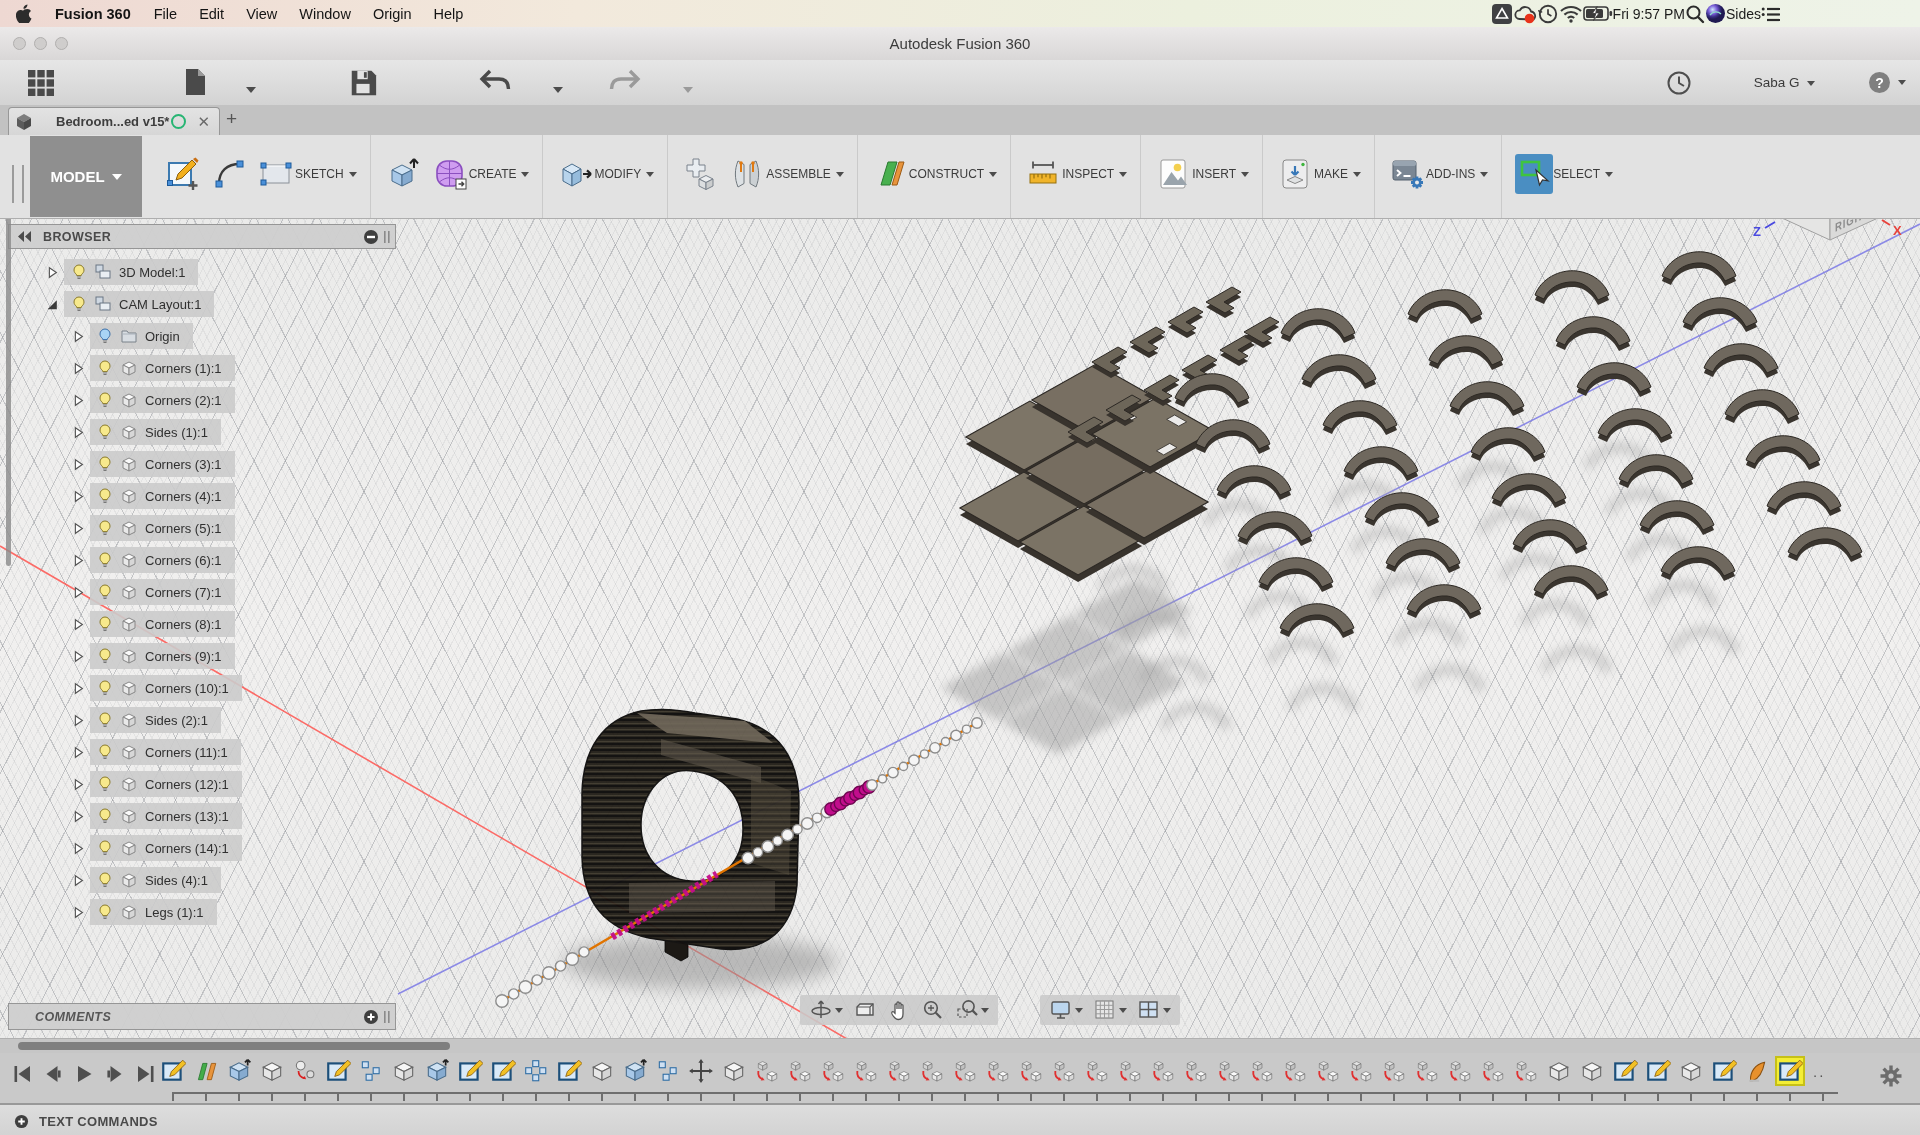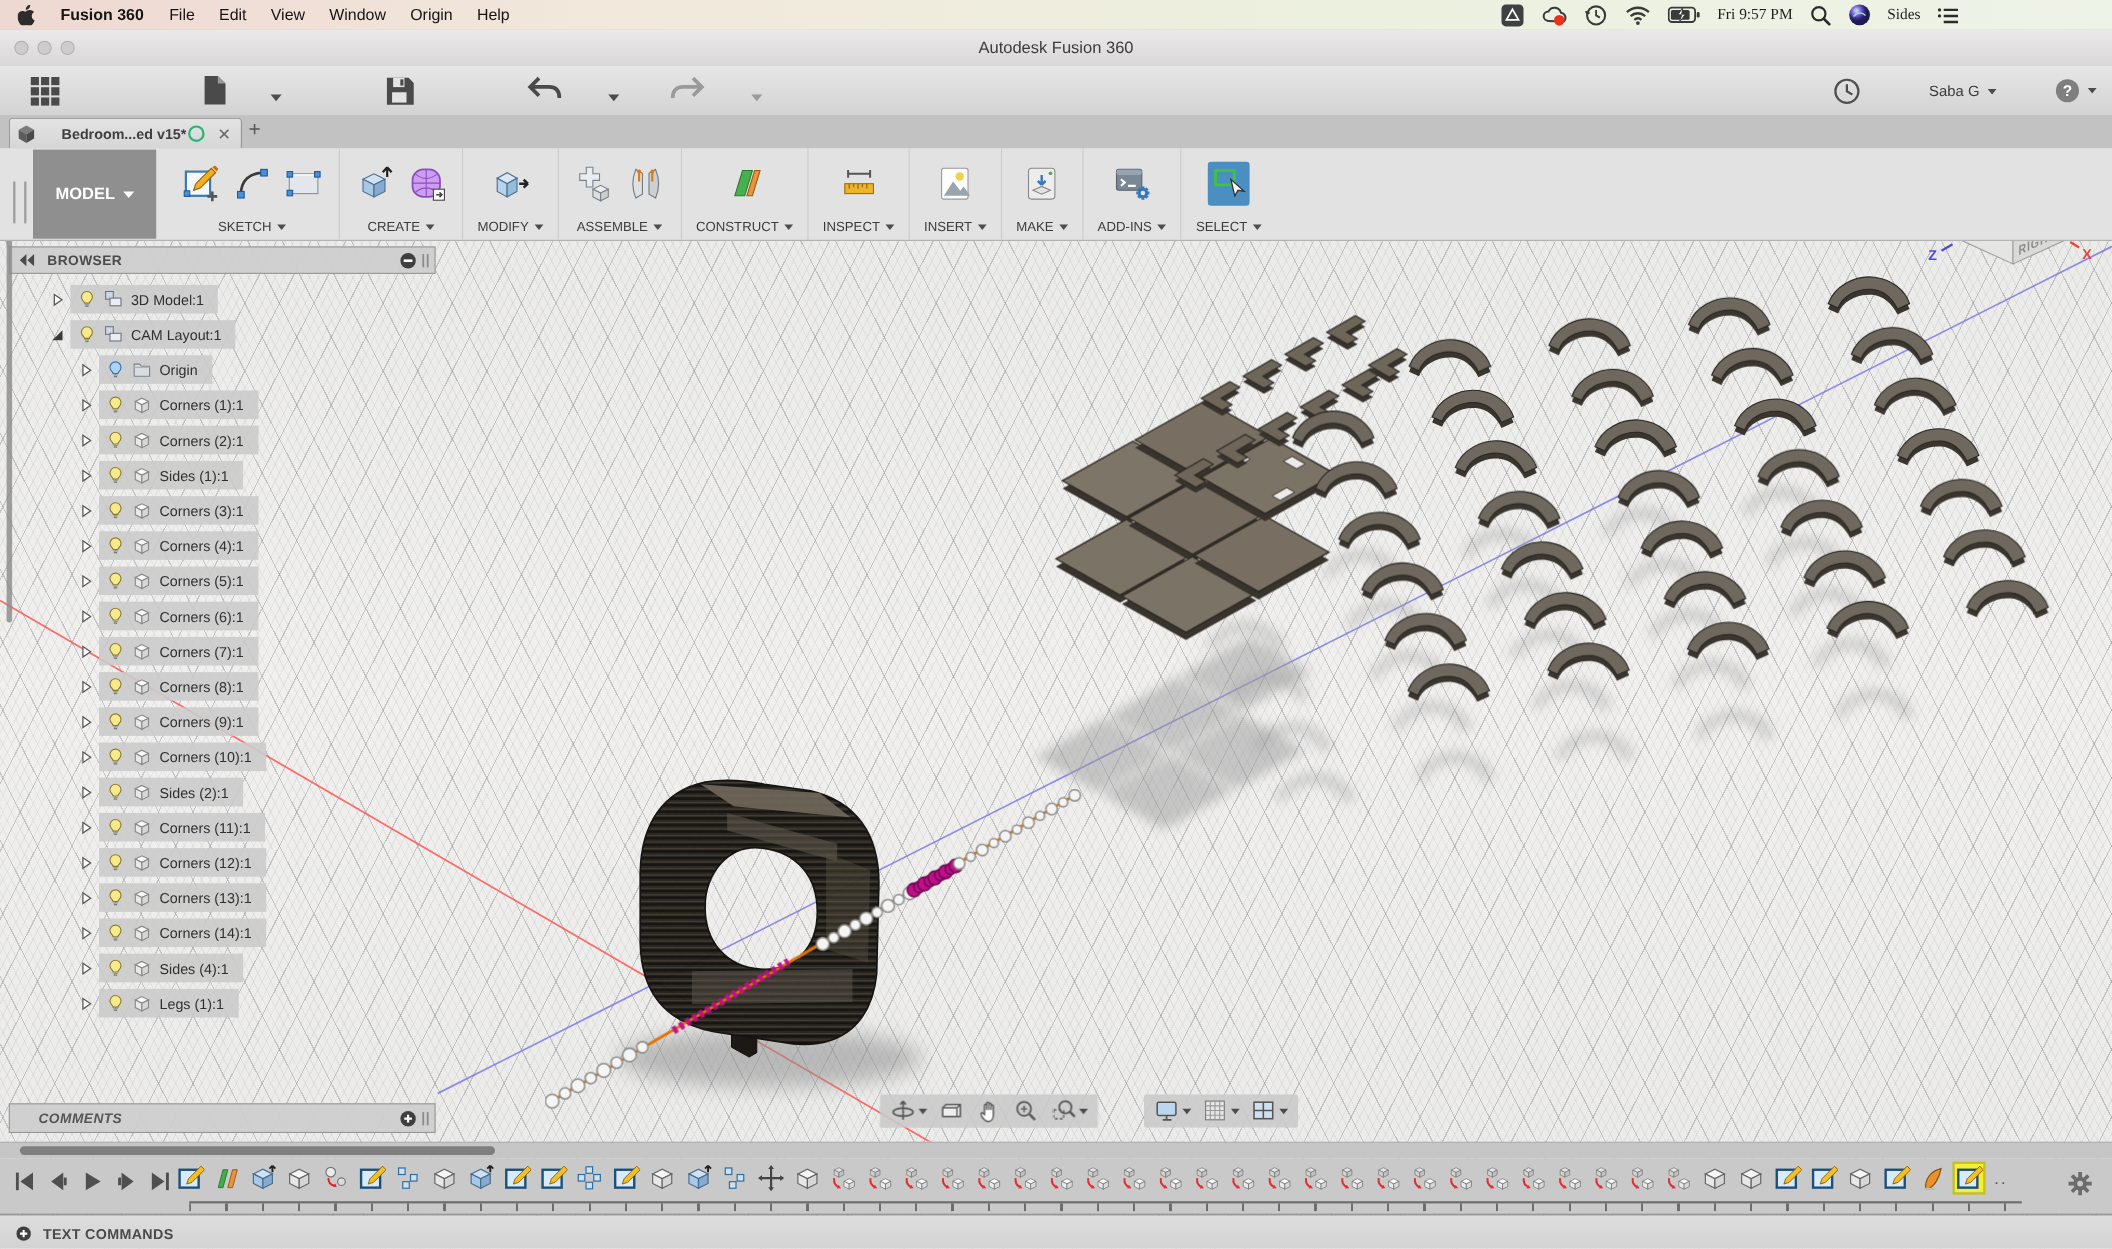--- a/index.html
+++ b/index.html
@@ -6,21 +6,21 @@
     font-family:"Liberation Sans",sans-serif;background:#ecedec;position:relative;}
   #app{position:absolute;inset:0;}
   svg{display:block;}
   
   .menubar{position:absolute;top:0;left:0;right:0;height:27px;z-index:30;display:flex;align-items:center;
     background:linear-gradient(90deg,#eed8d2 0%,#f2e9dc 30%,#ecf0de 62%,#eef3e8 100%);
     border-bottom:1px solid rgba(0,0,0,.18);font-size:14.5px;color:#141414;}
   .mb-apple{padding:0 10px 0 16px;display:flex;align-items:center;}
   .mb-app{font-weight:bold;padding:0 12px;}
   .mb-item{padding:0 11px;}
-  .mb-right{margin-left:auto;display:flex;align-items:center;gap:15px;margin-right:138px;font-family:Liberation Serif, serif;}
+  .mb-right{margin-left:auto;display:flex;align-items:center;margin-right:138px;}
   .mb-time,.mb-user{font-size:14px;color:#1c1c1c;}
   
   .titlebar{position:absolute;top:27px;left:0;right:0;height:33px;z-index:30;
     background:linear-gradient(#ebe9e9,#d9d7d7);border-bottom:1px solid #b4b2b2;}
   .tl{position:absolute;top:10px;width:13px;height:13px;border-radius:50%;
     background:#cfcdcc;border:1px solid #b1afae;box-sizing:border-box;}
   .wtitle{position:absolute;top:8px;left:0;right:0;text-align:center;font-size:15px;color:#3c3c3c;}
   
   .apptoolbar{position:absolute;top:60px;left:0;right:0;height:45px;z-index:30;
     background:linear-gradient(#e6e6e6,#d3d3d3);border-bottom:1px solid #a9a9a9;}
@@ -41,21 +41,21 @@
   .tab-plus{position:absolute;left:226px;top:3px;font-size:19px;color:#555;}
   
   .ribbon{position:absolute;top:135px;left:0;right:0;height:83px;z-index:30;
     background:#e2e2e2;border-bottom:1px solid #aeaeae;}
   .rib-grip{position:absolute;left:12px;top:30px;width:8px;height:38px;
     border-left:2px solid #9b9b9b;border-right:2px solid #9b9b9b;}
   .model-btn{position:absolute;left:30px;top:1px;width:112px;height:81px;background:#8f8f8f;
     color:#fff;font-weight:bold;font-size:15px;display:flex;align-items:center;justify-content:center;gap:7px;}
   .model-btn .caret{border-top-color:#fff;}
   .rgroups{position:absolute;left:150px;top:0;height:83px;display:flex;}
-  .rgroup{display:flex;flex-direction:column;align-items:center;justify-content:center;
+  .rgroup{display:flex;flex-direction:row;align-items:center;justify-content:center;
     padding:0 13px 5px 13px;border-left:1px solid #cacaca;}
   .rgroup:first-child{border-left:none;}
   .ricons{flex:1;display:flex;align-items:center;gap:9px;}
   .rbtn{width:38px;height:40px;display:flex;align-items:center;justify-content:center;}
   .rbtn.sel{background:#4a8ec2;border-radius:3px;}
   .rlabel{font-size:12px;color:#3c3c3c;white-space:nowrap;display:flex;align-items:center;gap:5px;}
   
   .viewport-bg{position:absolute;top:218px;left:0;height:917px;right:0;z-index:0;
     background:
      repeating-linear-gradient(63deg, rgba(150,153,158,.14) 0 1px, transparent 1px 7px),

